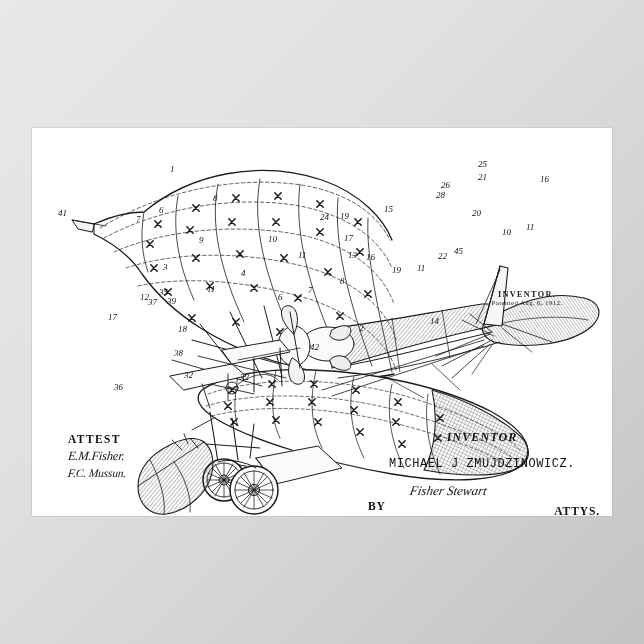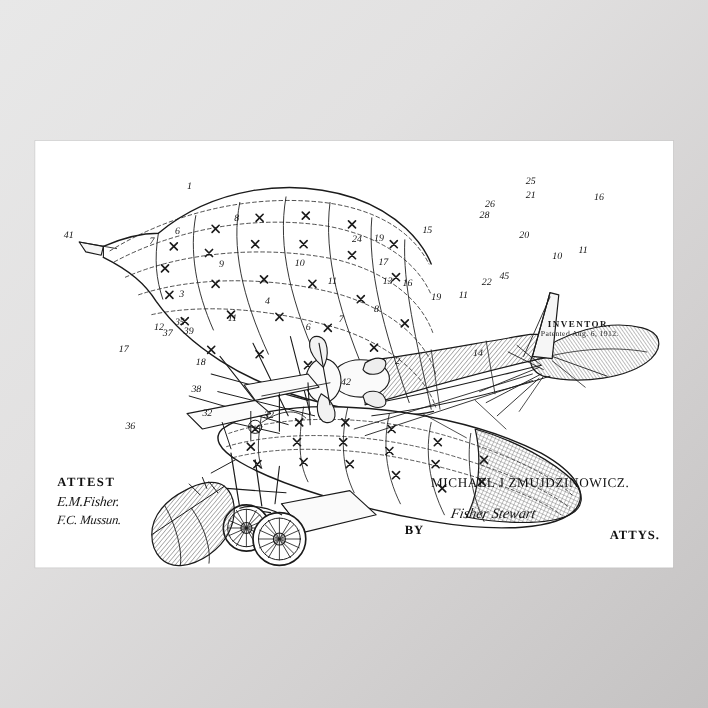--- a/index.html
+++ b/index.html
@@ -54,21 +54,21 @@
     font-family: Liberation Serif, serif;
     font-size: 7px;
     letter-spacing: 0.32px;
     color: #1f1f1f;
     margin-top: 0;
     white-space: nowrap;
   }
   
   .attest-block {
     position: absolute;
-    left: 20px;
+    left: 36px;
     top: 305px;
   }
   .sig-caps {
     font-family: "Liberation Serif", serif;
     font-size: 11.5px;
     letter-spacing: 1.4px;
     color: #121212;
     font-variant: small-caps;
     font-weight: 700;
   }
@@ -94,26 +94,26 @@
   .inv-caps {
     font-family: "Liberation Serif", serif;
     font-size: 12px;
     letter-spacing: 1.1px;
     color: #111;
     font-variant: small-caps;
     font-weight: 700;
     font-style: italic;
   }
   .inv-name {
-    font-family: Liberation Serif, serif;
+    font-family: Liberation Mono, monospace;
     font-size: 12px;
     letter-spacing: 0.55px;
     color: #111;
     font-variant: small-caps;
-    margin-top: 2px;
+    margin-top: 12px;
     white-space: nowrap;
   }
   .by-row {
     position: relative;
     margin-top: 12px;
     height: 20px;
   }
   .by-label {
     position: absolute;
     left: 6px;
@@ -438,20 +438,21 @@
       <div class="patent-date">Patented Aug. 6, 1912.</div>
     </div>
 
     <div class="attest-block">
       <div class="sig-caps">ATTEST</div>
       <div class="sig-hand">E.M.Fisher.</div>
       <div class="sig-hand small">F.C. Mussun.</div>
     </div>
 
     <div class="inventor-block">
+      <div class="inv-caps">INVENTOR</div>
       <div class="inv-name">MICHAEL J ZMUJDZINOWICZ.</div>
       <div class="by-row">
         <span class="by-label">BY</span>
         <span class="by-sig">Fisher Stewart</span>
         <span class="attys-label">ATTYS.</span>
       </div>
     </div>
 
   </div>
 </div>

